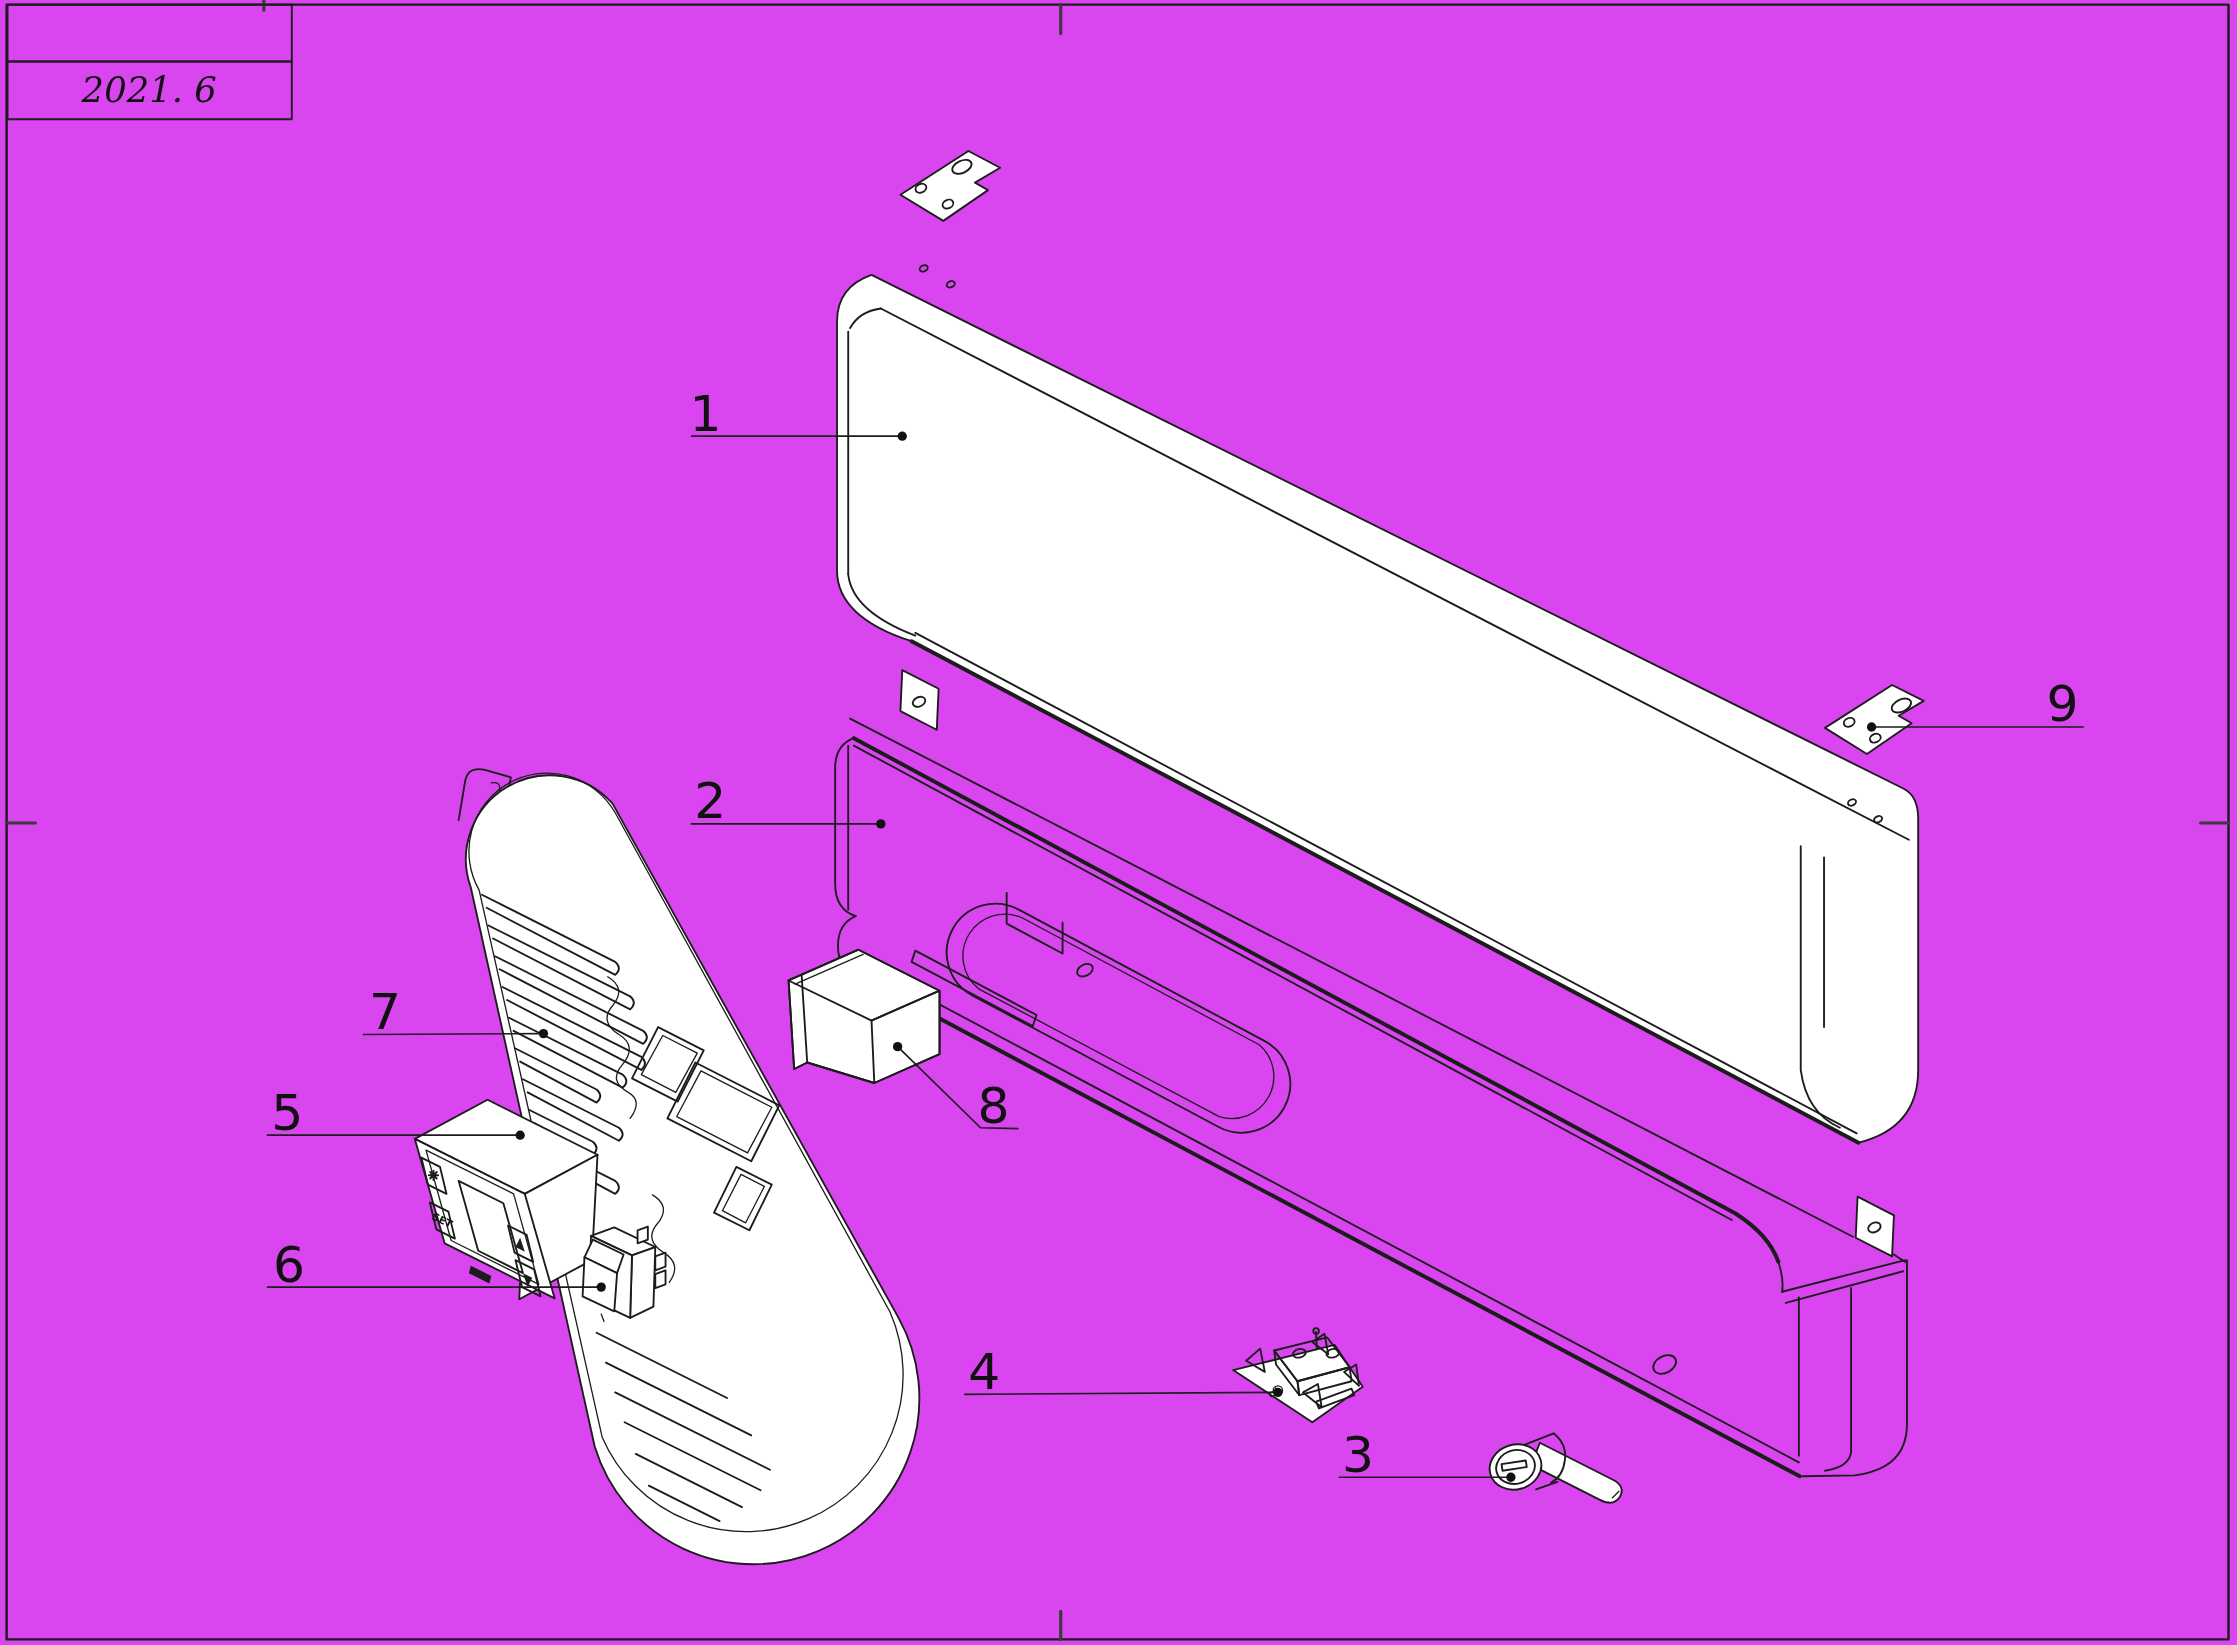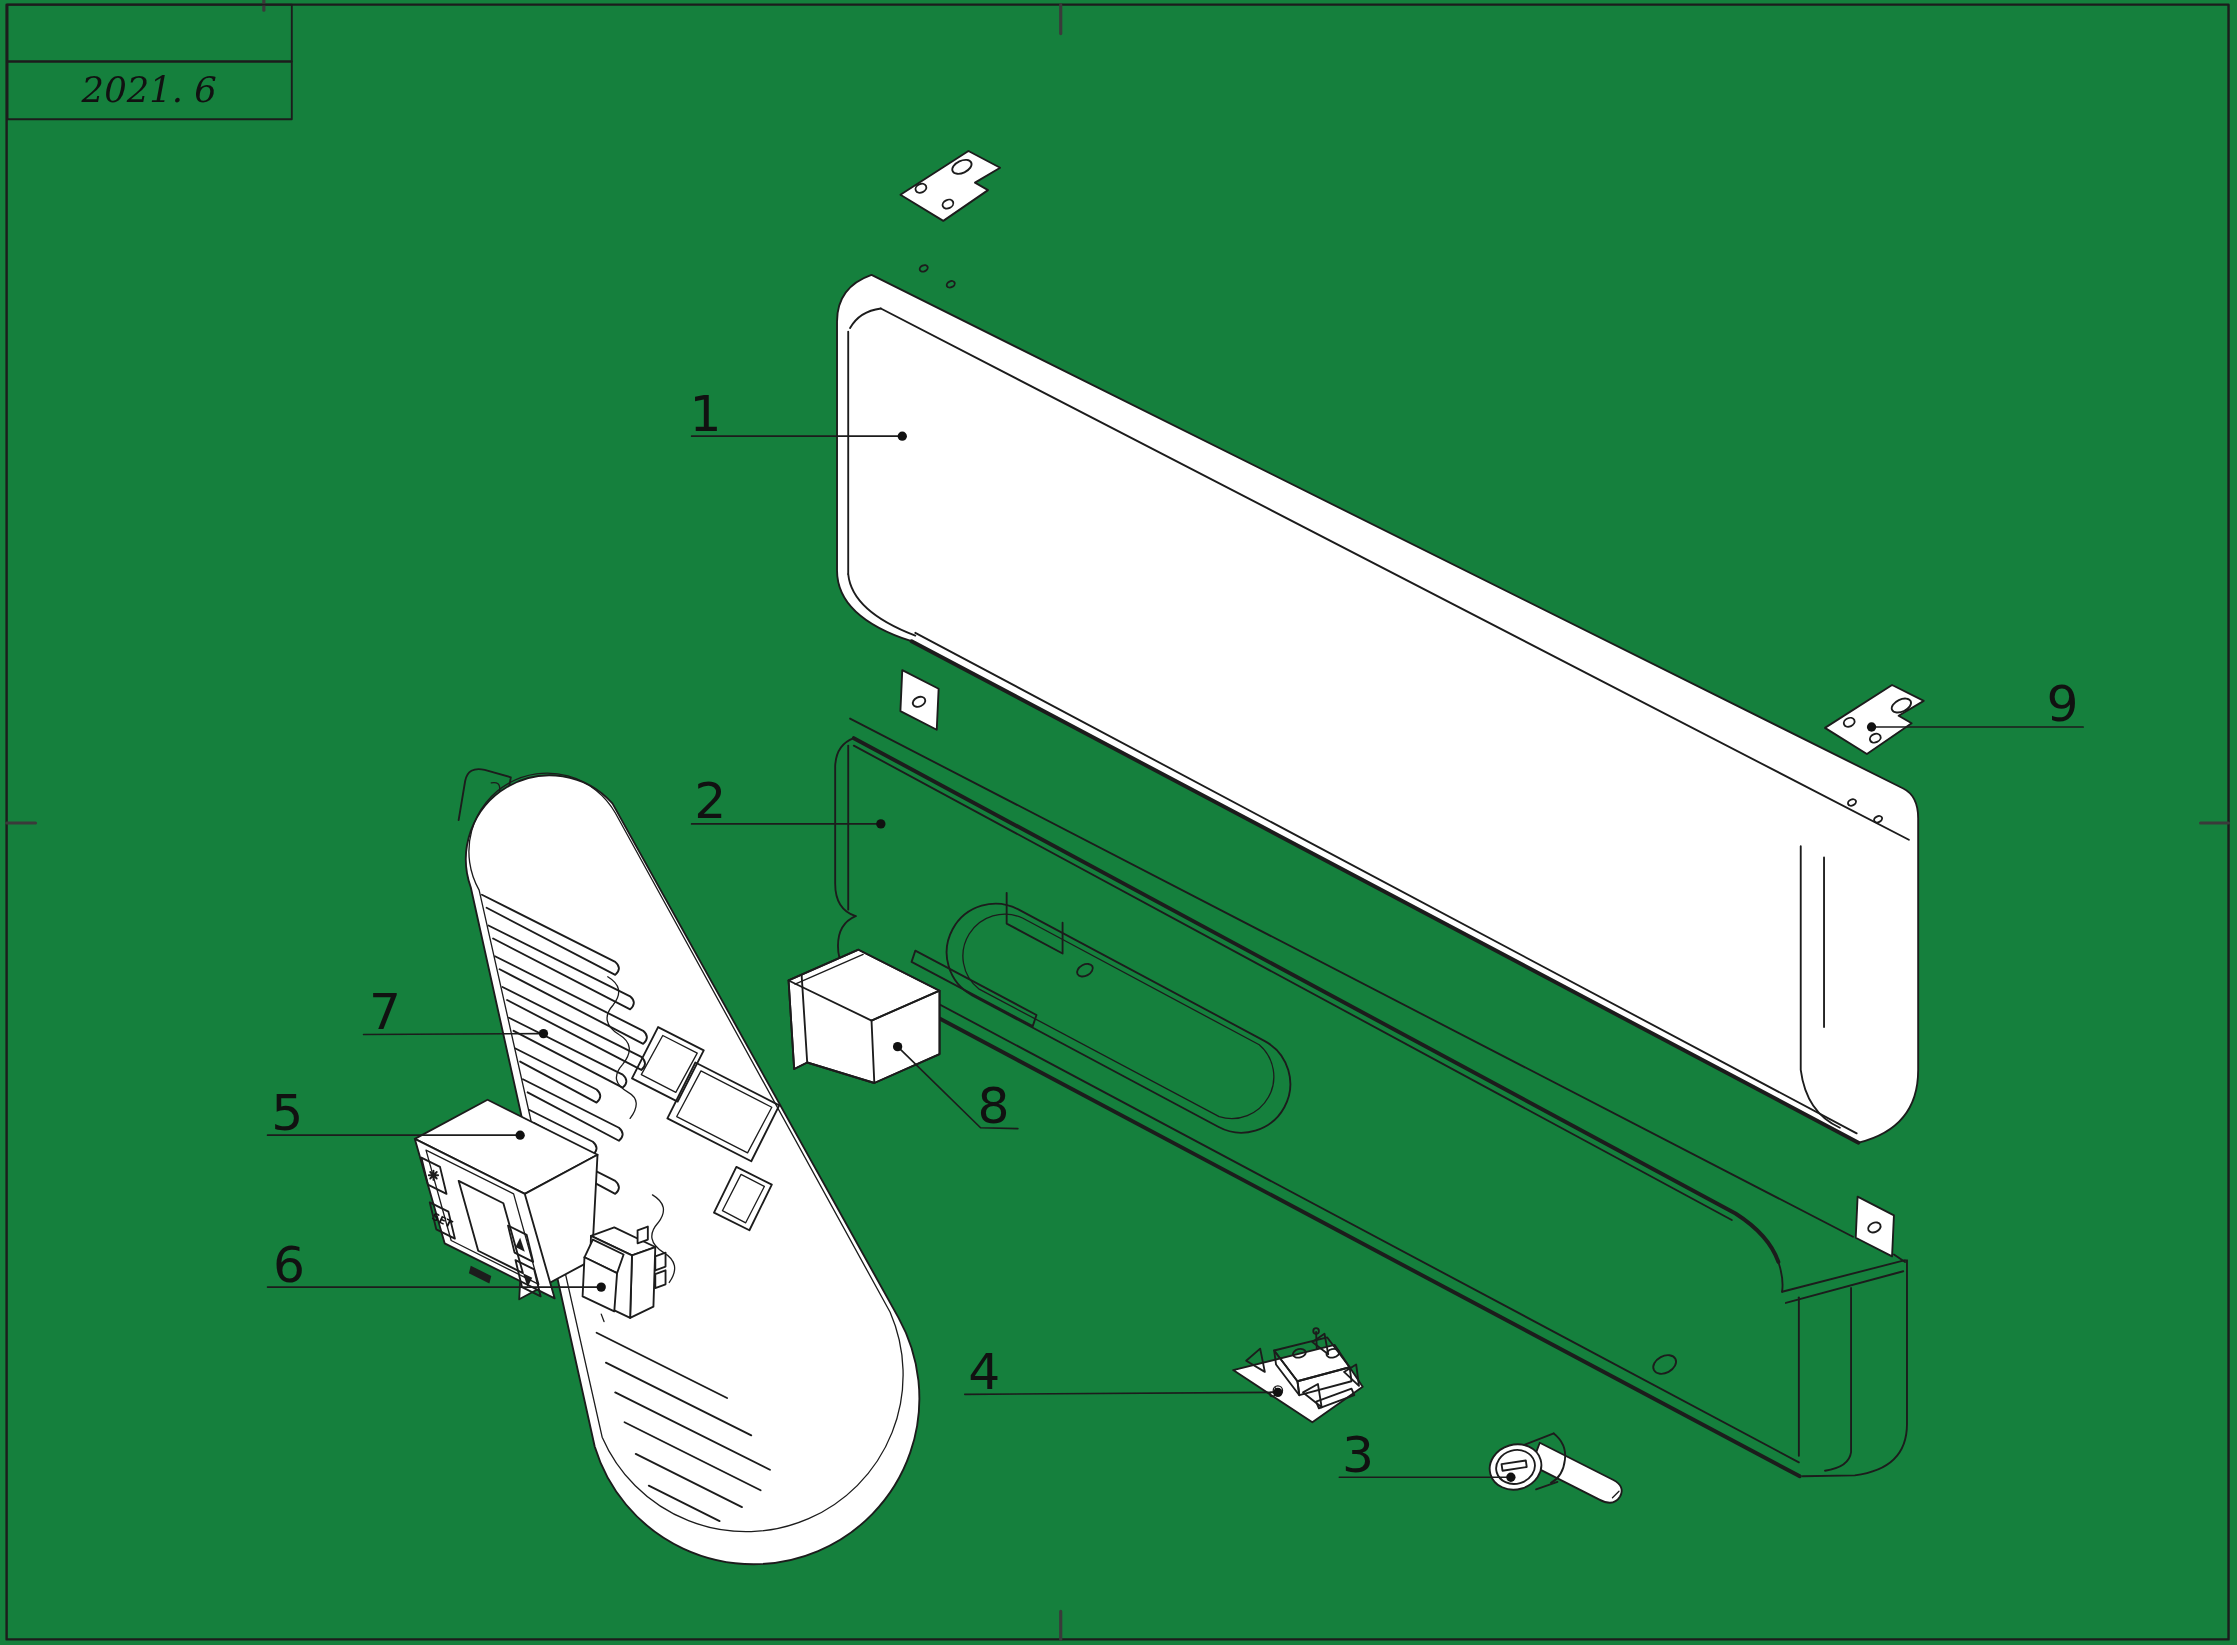--- a/index.html
+++ b/index.html
@@ -1,16 +1,16 @@
 <!DOCTYPE html>
 <html style="font-size:15px"><head>
 <meta charset="utf-8">
 <style>
   html,body{margin:0;padding:0;background:#fff;}
-  .canvas{position:relative;width:2237px;height:1645px;background:#15803d;overflow:hidden;}
+  .canvas{position:relative;width:2237px;height:1645px;background:#d946ef;overflow:hidden;}
   svg{display:block;}
   
   path,line,polyline,circle,ellipse,rect{fill:none;stroke:#1c1c1c;stroke-width:2;stroke-linejoin:round;stroke-linecap:round;}
   .thick{stroke-width:4.2;}
   .thin{stroke-width:1.4;}
   .fillwhite{fill:#ffffff;}
   .dark{fill:#1c1c1c;stroke:none;}
   .frame-border{stroke-width:2.6;}
   .tick{stroke-width:3.4;stroke:#3a3a3a;}
   .leader{stroke-width:1.8;fill:none;}

